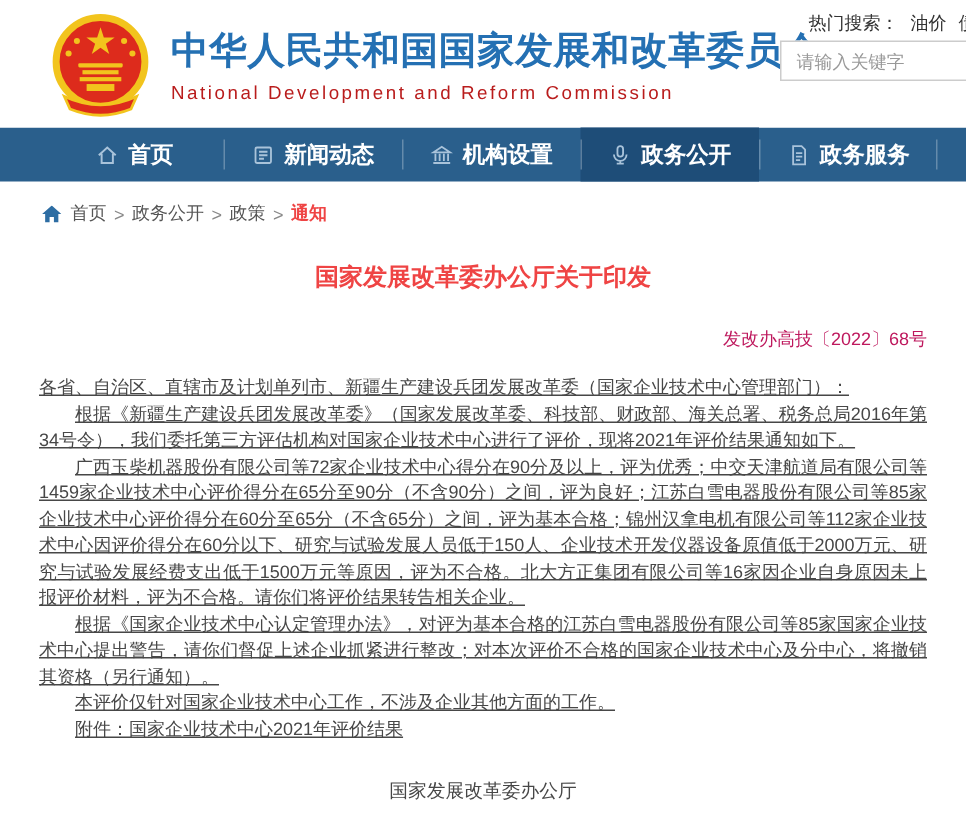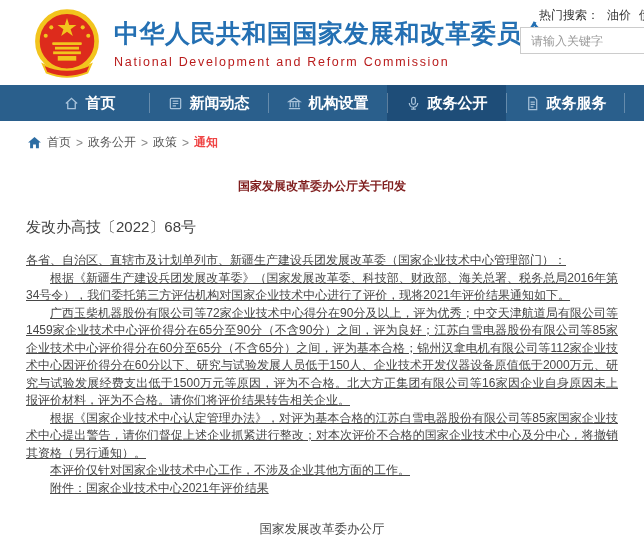--- a/index.html
+++ b/index.html
@@ -35,23 +35,23 @@
   
   .breadcrumb { display: flex; align-items: center; padding: 13px 0 8px 28px;
     font-size: 12px; color: #555; }
   .breadcrumb .crumb { color: #555; text-decoration: none; cursor: pointer; }
   .breadcrumb .sep { margin: 0 5px; color: #888; }
   .breadcrumb .crumb.current { color: #ef4444; font-weight: bold; }
   .crumb-home-icon { display: inline-flex; margin-right: 6px; color: #2d6da3; }
 
   
   .doc { width: 592px; margin: 0 auto; color: #474747; }
-  .doc-title { text-align: center; font-size: 12px; font-weight: bold; color: #7f1d1d;
+  .doc-title { text-align: center; font-size: 16px; font-weight: bold; color: #ef4444;
     line-height: 30px; margin-top: 12px; }
-  .doc-number { text-align: left; font-size: 15px; color: #404040; margin-top: 17px; }
+  .doc-number { text-align: right; font-size: 12px; color: #be185d; margin-top: 17px; }
   .doc-body { margin-top: 15px; font-size: 12px; line-height: 17.5px; text-align: justify; text-decoration: underline; }
   .doc-body p { text-indent: 2em; }
   .doc-body p.salutation { text-indent: 0; }
   .signature { text-align: center; font-size: 12.5px; line-height: 19px; margin-top: 23px;
     color: #474747; }
 </style>
 </head>
 <body>
 
 <div class="page">

